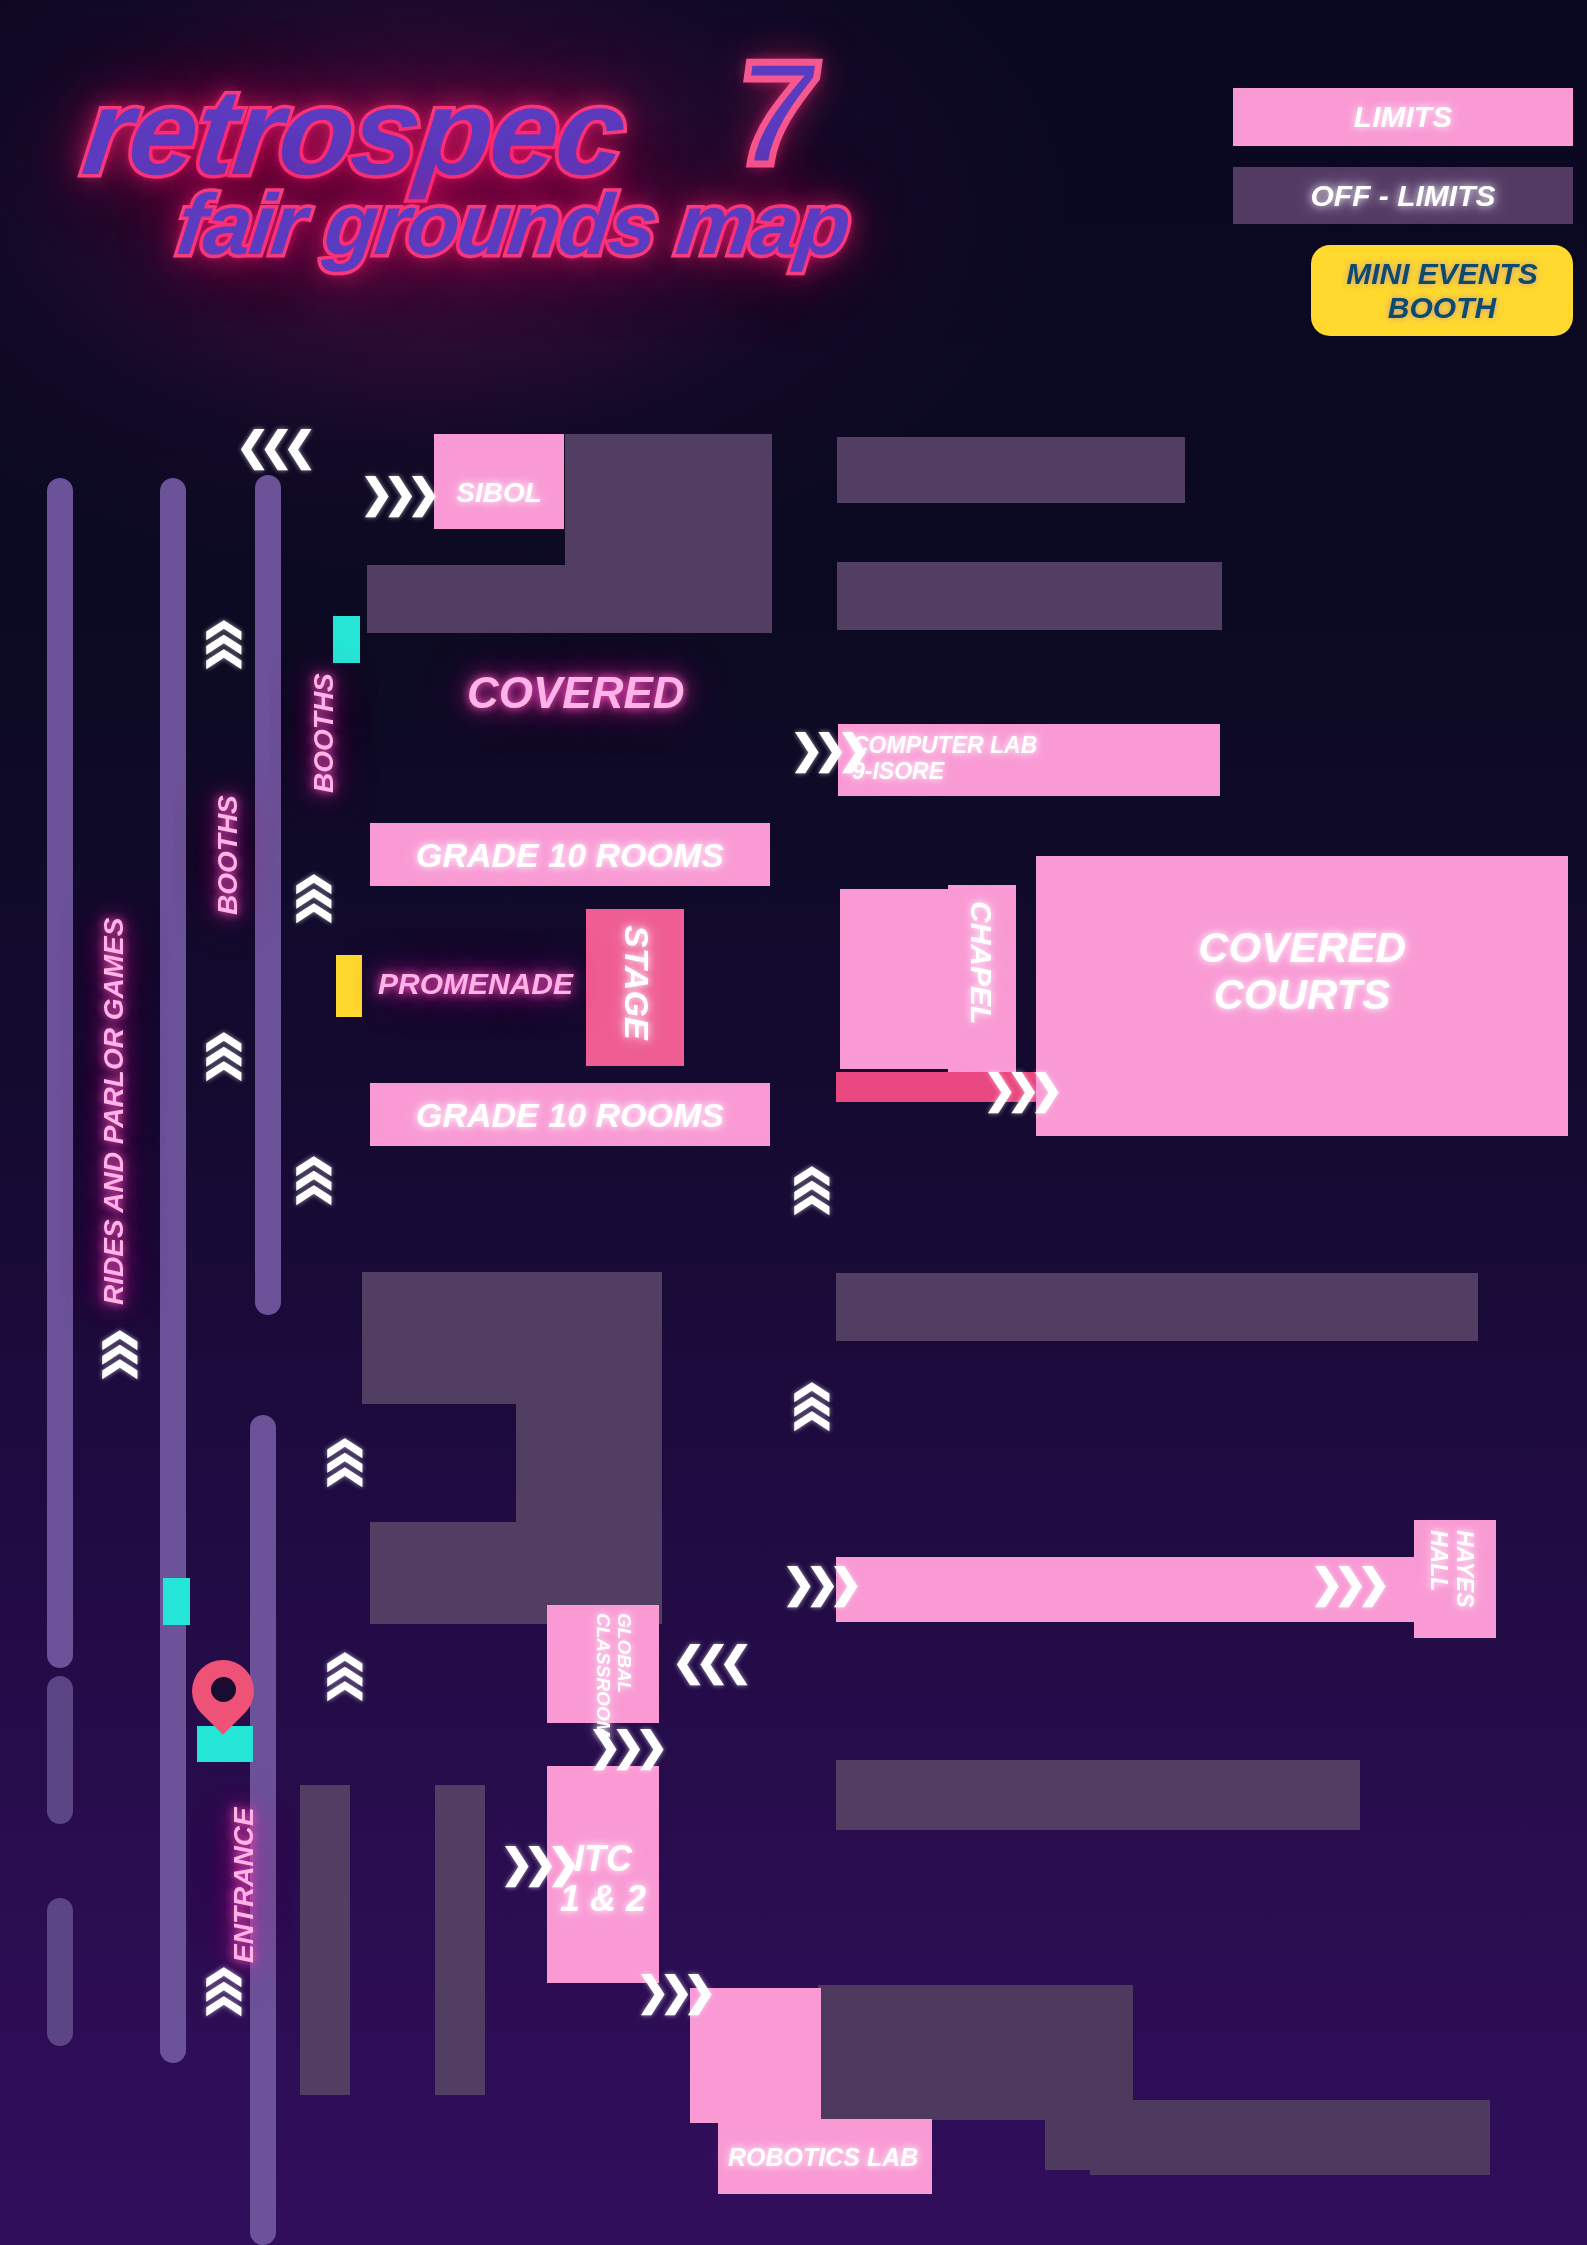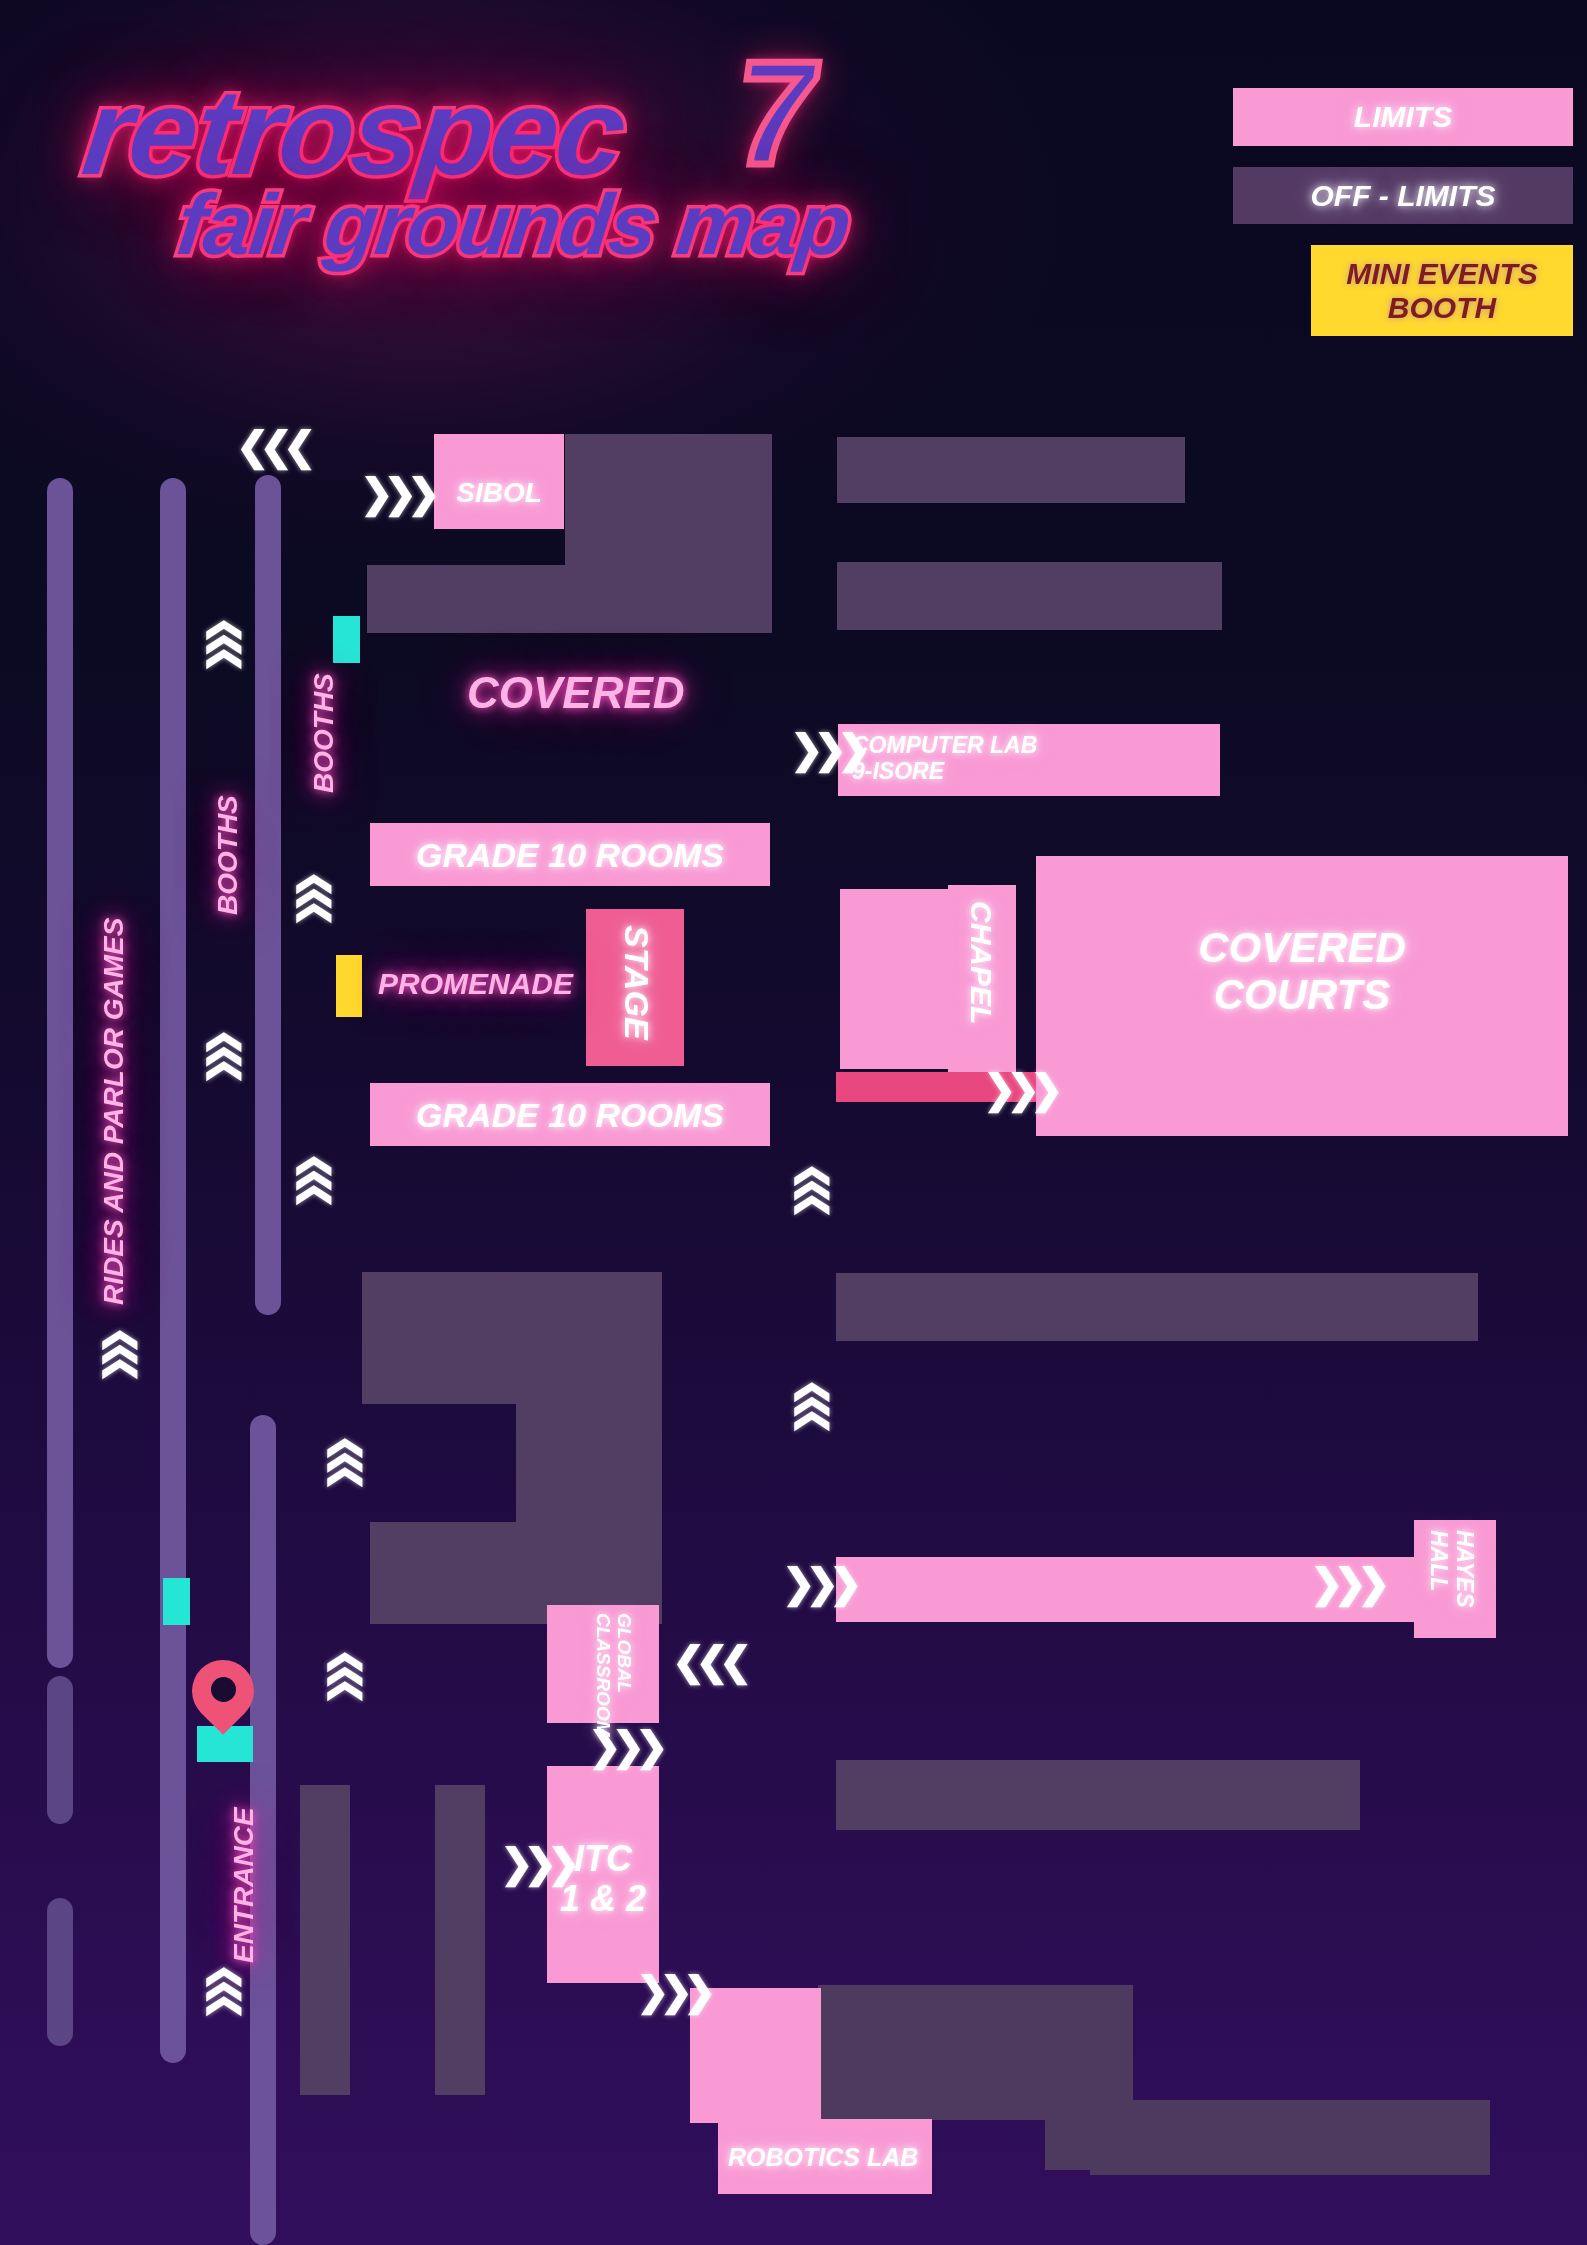--- a/index.html
+++ b/index.html
@@ -51,21 +51,21 @@
     font-style:italic;
     font-weight:bold;
     font-size:30px;
     padding:12px 10px;
     line-height:1.12;
     box-sizing:border-box;
   }
   .lg-events{background:#f99ad4;color:#ffffff;text-shadow:0 0 8px rgba(255,255,255,.95),0 0 20px rgba(255,170,230,.8);}
   .lg-off{background:#533a63;color:#ffffff;text-shadow:0 0 8px rgba(255,255,255,.9),0 0 20px rgba(220,200,255,.6);}
   .lg-ticket{background:#25e6d6;color:#8757d8;text-shadow:0 0 6px rgba(150,90,230,.6);}
-  .lg-mini{background:#ffd92e;color:#7f1d1d;text-shadow:0 0 6px rgba(150,90,230,.55);margin-left:78px;margin-bottom:8px;}
+  .lg-mini{background:#ffd92e;color:#0c4a6e;text-shadow:0 0 6px rgba(150,90,230,.55);margin-left:78px;margin-bottom:8px;border-radius:19px;}
 
   
   .shape{position:absolute;box-sizing:border-box;}
   .off{background:#523d63;}
   .offl{background:#4e3a5e;}
   .events{background:#f99ad4;}
   .stage-box{background:#ef5d92;}
   .hot{background:#e8477f;}
   .ticket{background:#25e6d6;}
   .mini{background:#ffd92e;}

